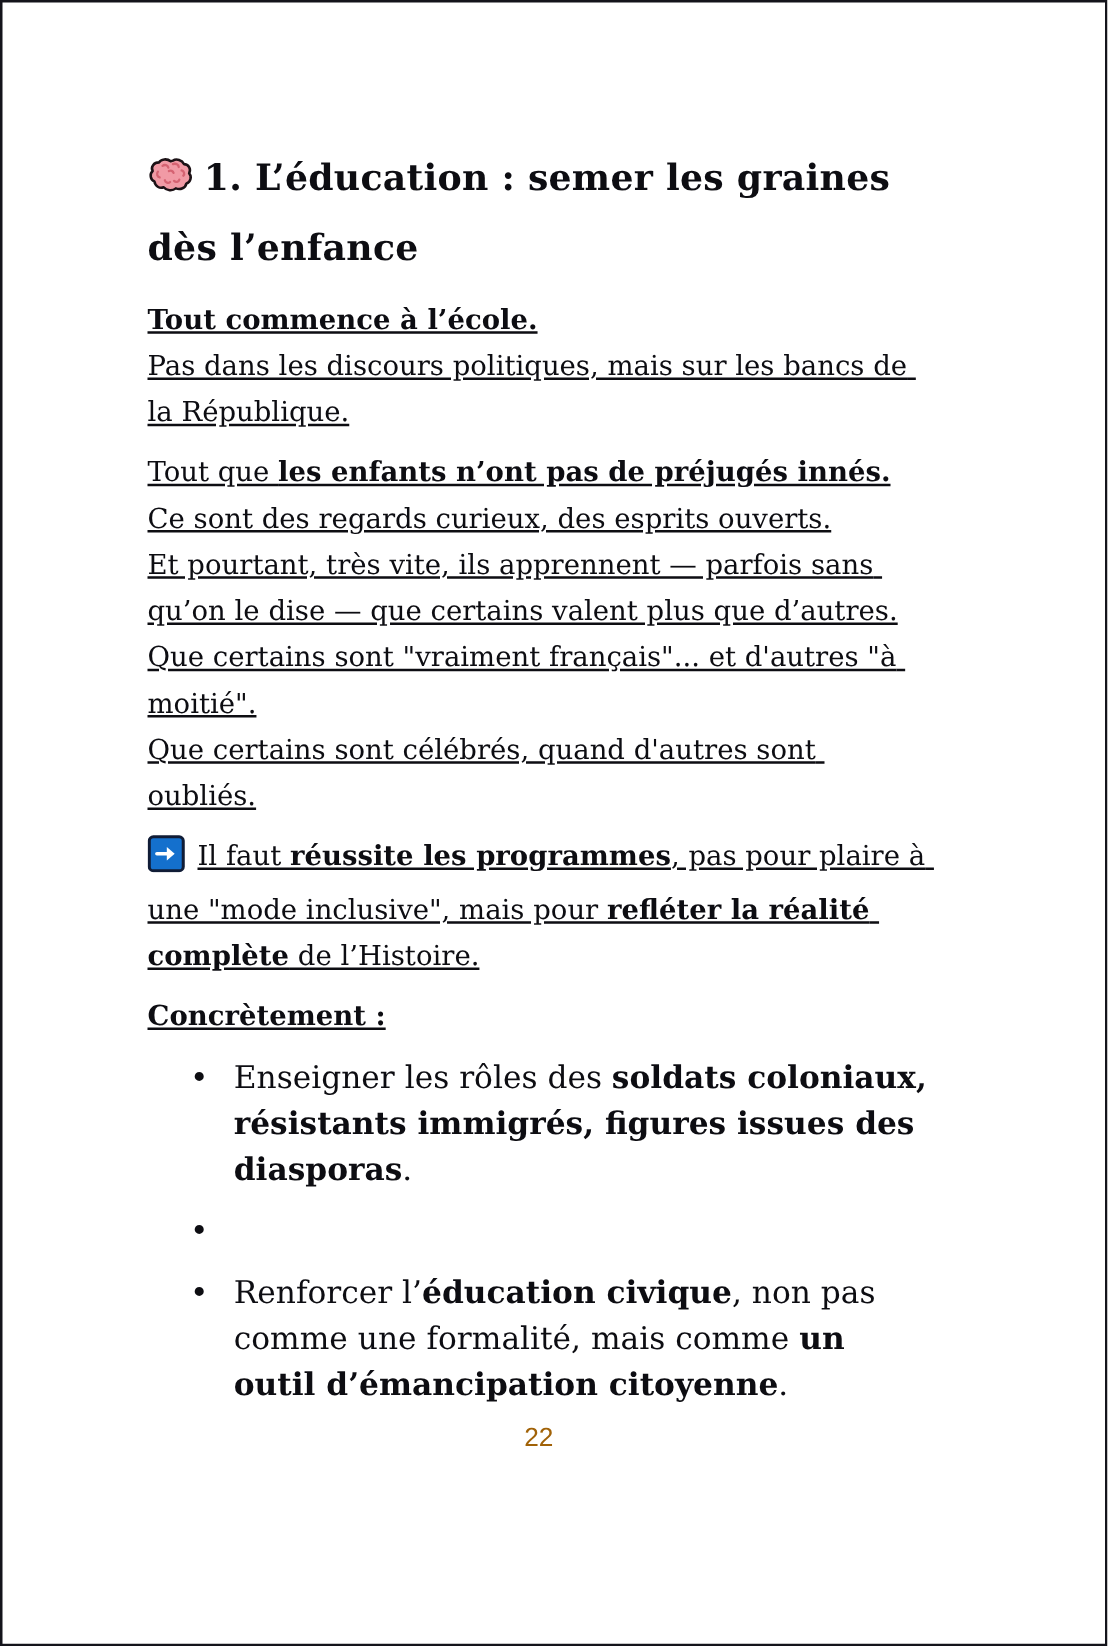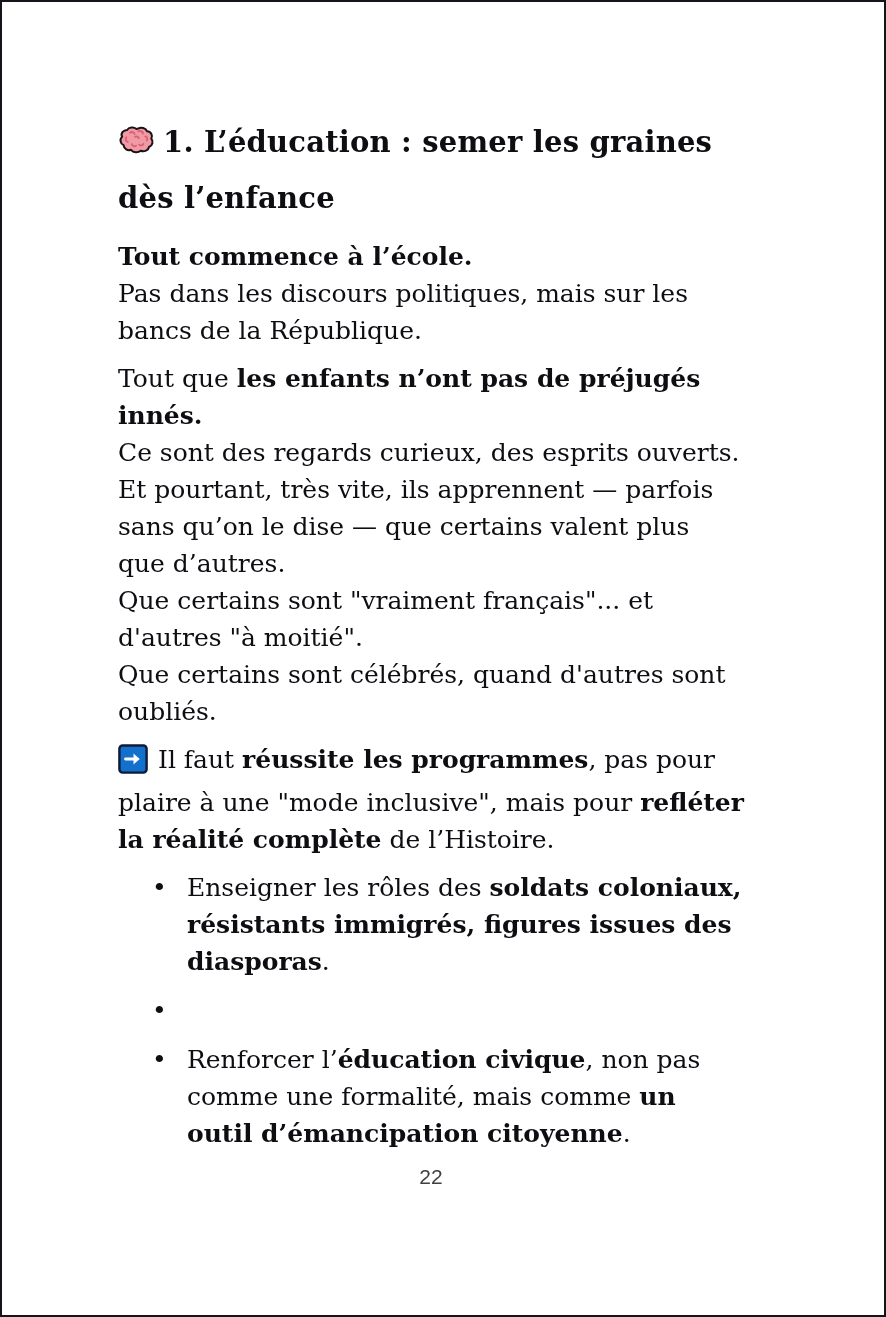--- a/index.html
+++ b/index.html
@@ -25,23 +25,24 @@
     letter-spacing: 0.2px;
   }
   .emoji {
     display: inline-block;
     vertical-align: -5px;
     margin-right: 8px;
   }
   .emoji svg { display: block; }
 
   p.para {
-    font-size: 25px;
+    font-size: 22px;
     line-height: 37px;
     margin: 0 0 11px 0;
+    text-decoration: underline;
   }
   .rich { white-space: pre-wrap; }
   .b { font-weight: bold; }
 
   .arrow-emoji {
     display: inline-block;
     vertical-align: -6px;
     margin-right: 10px;
   }
 
@@ -63,21 +64,21 @@
     font-size: 25px;
   }
   .li-text { flex: 1 1 auto; }
 
   .page-number {
     text-align: center;
     font-family: "Liberation Sans", "DejaVu Sans", sans-serif;
     font-size: 21px;
     line-height: 26px;
     margin-top: 1px;
-    color: #404040;
+    color: #a16207;
   }
 </style>
 </head>
 <body>
 
 <div class="page">
   <div class="content">
 
     <h1 class="section-heading">
       <span class="emoji">
@@ -97,20 +98,21 @@
 Et pourtant, très vite, ils apprennent — parfois sans qu’on le dise — que certains valent plus que d’autres.
 Que certains sont "vraiment français"... et d'autres "à moitié".
 Que certains sont célébrés, quand d'autres sont oubliés.</span></p>
 
     <p class="para"><span class="arrow-emoji"><svg width="30" height="30" viewBox="0 0 32 32" aria-hidden="true">
             <rect x="1.5" y="1.5" width="29" height="29" rx="3.5" fill="#1470cd" stroke="#101c36" stroke-width="2.6"></rect>
             <path d="M8 16 h11" stroke="#ffffff" stroke-width="3" stroke-linecap="round"></path>
             <path d="M16.5 10.2 L23.2 16 L16.5 21.8 Z" fill="#ffffff"></path>
           </svg></span><span class="rich"><span>Il faut </span><span class="b">réussite les programmes</span><span>, pas pour plaire à une "mode inclusive", mais pour </span><span class="b">refléter la réalité complète</span><span> de l’Histoire.</span></span></p>
 
+    <p class="para rich"><span class="b">Concrètement :</span></p>
 
     <ul class="points">
       <li>
         <span class="bullet">•</span>
         <span class="li-text rich"><span>Enseigner les rôles des </span><span class="b">soldats coloniaux, résistants immigrés, figures issues des diasporas</span><span>.</span></span>
       </li>
       <li>
         <span class="bullet">•</span>
       </li>
       <li>

